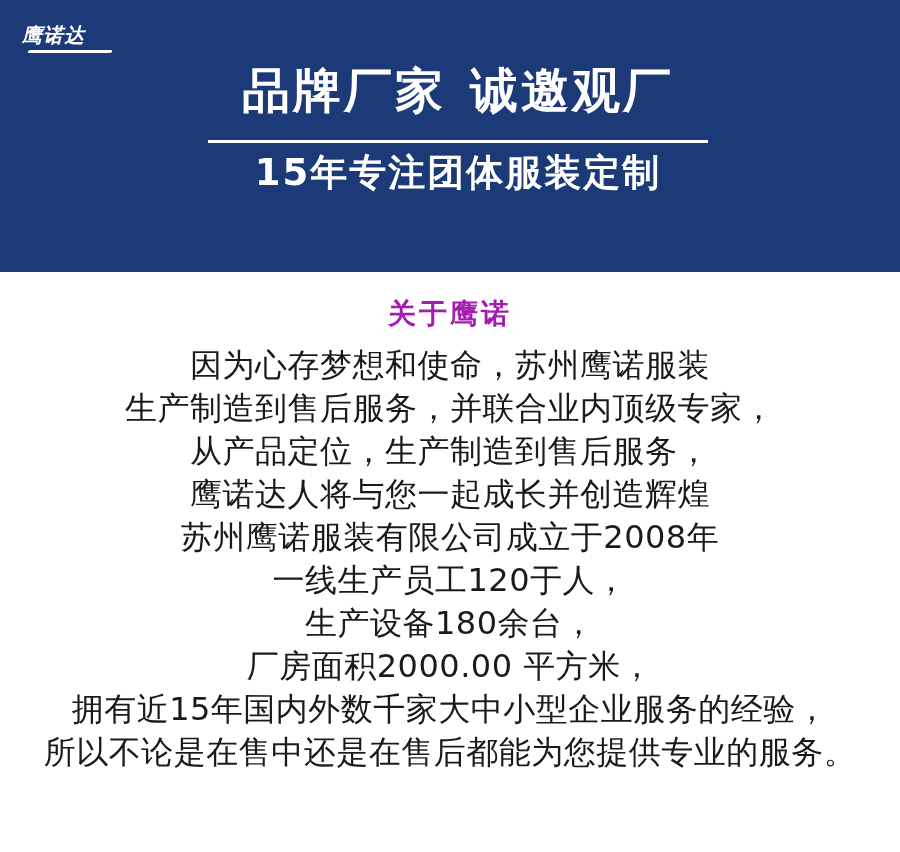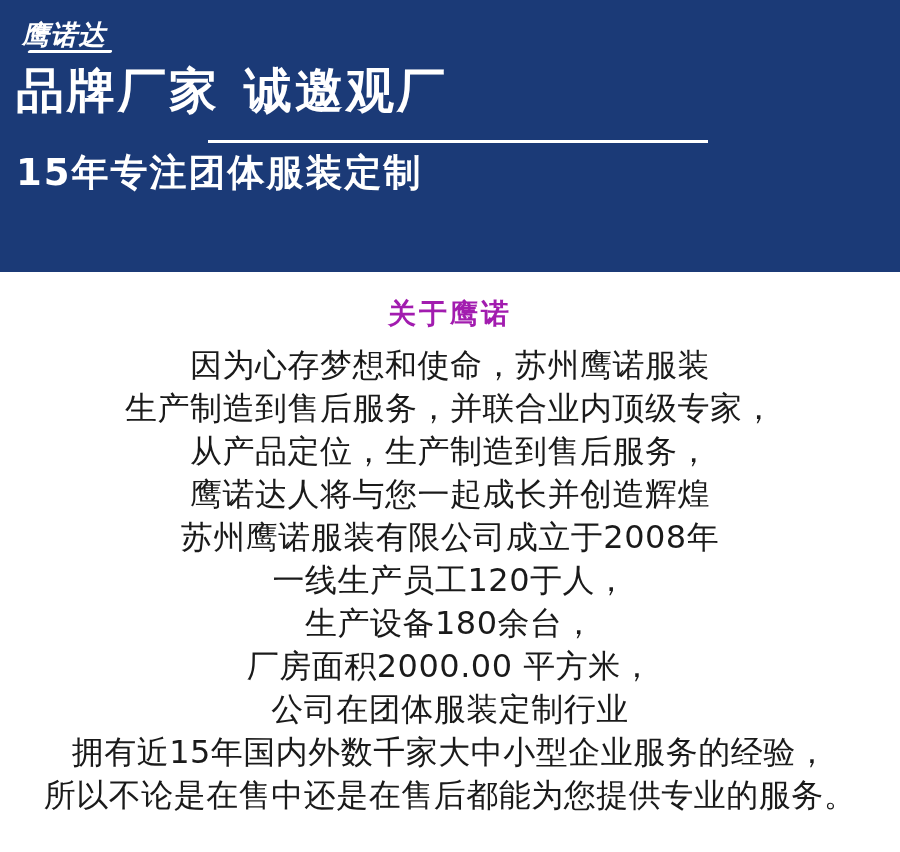--- a/index.html
+++ b/index.html
@@ -26,21 +26,21 @@
     width: 900px;
     height: 272px;
     background: #1b3a77;
     overflow: hidden;
   }
   .logo-text {
     position: absolute;
     left: 22px;
     top: 20px;
     font-family: "Liberation Serif", "DejaVu Serif", serif;
-    font-size: 27px;
+    font-size: 20px;
     font-style: italic;
     font-weight: bold;
     color: #ffffff;
     letter-spacing: 1px;
     line-height: 30px;
     white-space: nowrap;
     text-align: right;
   }
   .logo-underline {
     position: absolute;
@@ -50,21 +50,21 @@
     height: 3px;
     background: #ffffff;
     transform: skewX(-22deg);
     border-radius: 2px;
   }
   .banner-center {
     position: absolute;
     left: 16px;
     right: 0;
     top: 58px;
-    text-align: left;
+    text-align: center;
   }
   .banner-title {
     font-family: "DejaVu Sans", "Liberation Sans", sans-serif;
     font-weight: bold;
     font-size: 48px;
     line-height: 64px;
     color: #ffffff;
     letter-spacing: 3px;
     white-space: nowrap;
   }
@@ -139,19 +139,18 @@
     <div class="about-title">关于鹰诺</div>
     <div class="about-lines">
         <div class="about-line">因为心存梦想和使命，苏州鹰诺服装</div>
         <div class="about-line">生产制造到售后服务，并联合业内顶级专家，</div>
         <div class="about-line">从产品定位，生产制造到售后服务，</div>
         <div class="about-line">鹰诺达人将与您一起成长并创造辉煌</div>
         <div class="about-line">苏州鹰诺服装有限公司成立于2008年</div>
         <div class="about-line">一线生产员工120于人，</div>
         <div class="about-line">生产设备180余台，</div>
         <div class="about-line">厂房面积2000.00 平方米，</div>
-        <div class="about-line">公司在团体服装定制行业</div>
         <div class="about-line">拥有近15年国内外数千家大中小型企业服务的经验，</div>
         <div class="about-line">所以不论是在售中还是在售后都能为您提供专业的服务。</div>
       </div>
   </div>
 
 </div>
 
 </body></html>

